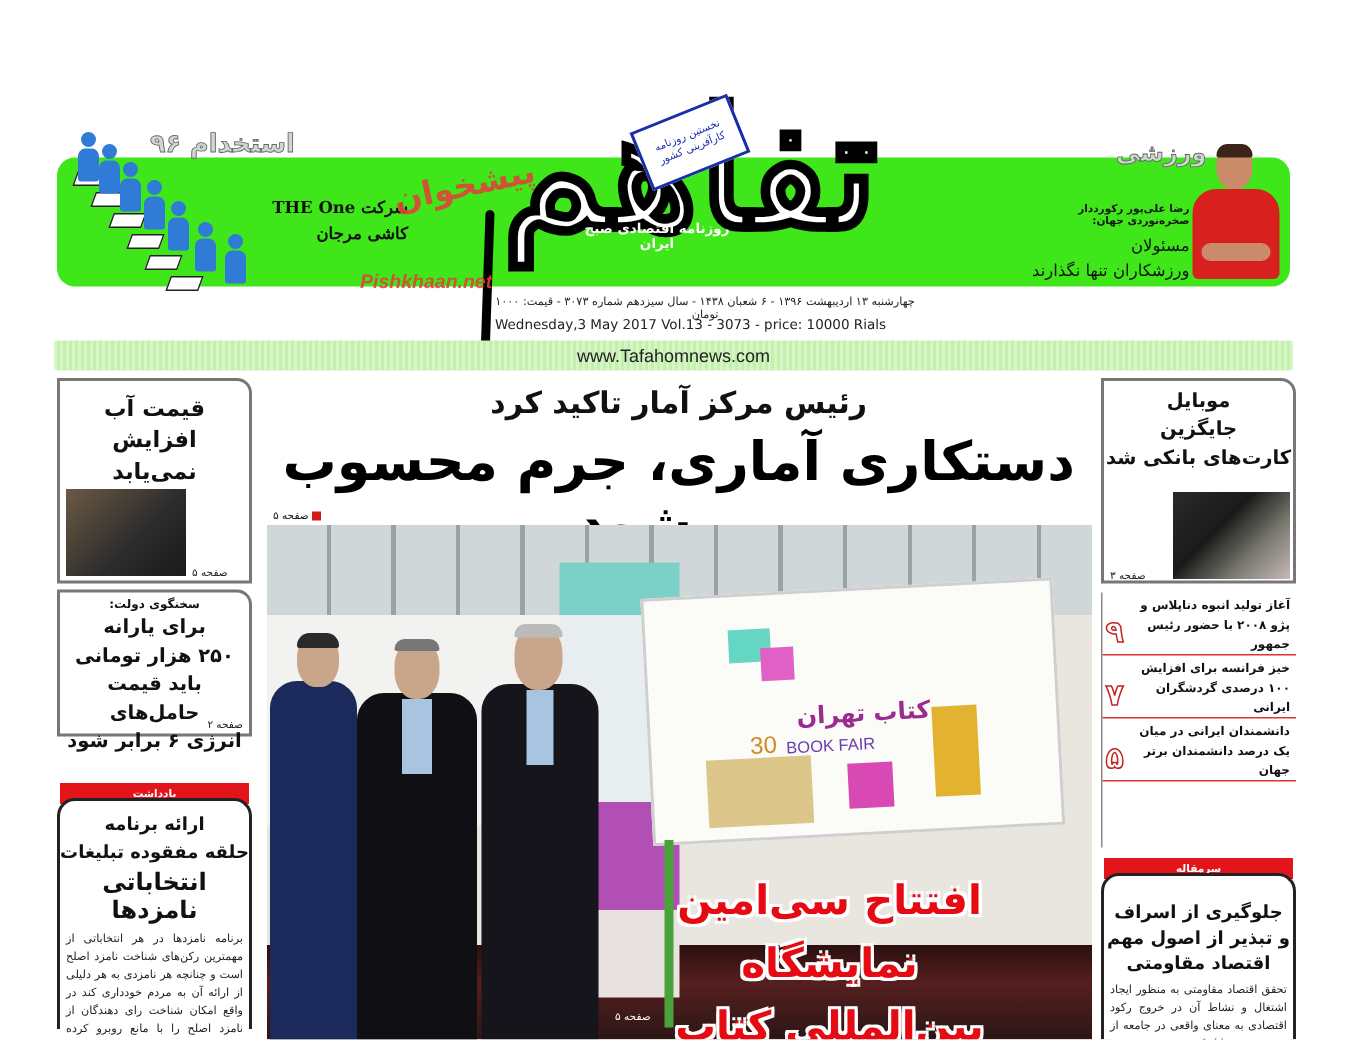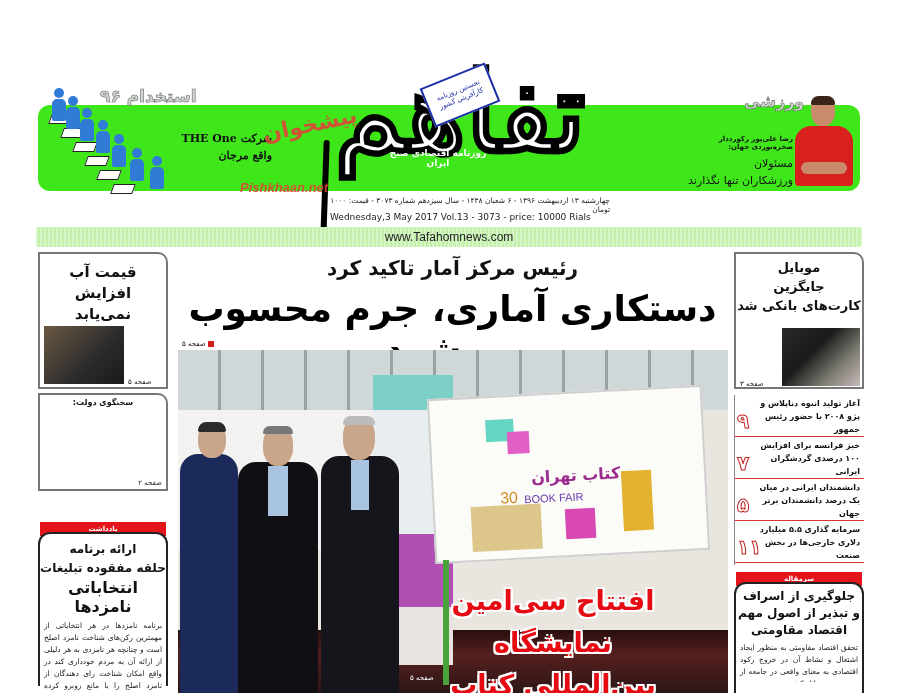--- a/index.html
+++ b/index.html
@@ -30,21 +30,21 @@
     border: 2px solid #1a2ea8; background: #fff; transform: rotate(-22deg);
     display: flex; flex-direction: column; align-items: center; justify-content: center;
     font-size: 7px; color: #1a2ea8; direction: rtl; text-align: center; line-height: 1.3;
   }
   .tagline {
     position: absolute; left: 378px; top: 148px; width: 120px; text-align: center;
     font-size: 9px; color: #fff; direction: rtl; font-weight: bold;
   }
   .dateline-fa {
     position: absolute; left: 330px; top: 196px; width: 280px;
-    font-size: 7.5px; direction: rtl; text-align: right; color: #222;
+    font-size: 7.5px; direction: rtl; text-align: center; color: #222;
   }
   .dateline-en {
     position: absolute; left: 330px; top: 212px; font-size: 9px; color: #222;
   }
   .url-band {
     position: absolute; left: 36px; top: 227px; width: 826px; height: 20px;
     background: repeating-linear-gradient(90deg, #d7f6c8 0 2px, #c3f0ad 2px 4px);
     border-radius: 2px;
   }
   .url-text {
@@ -226,21 +226,21 @@
       <div class="body"></div>
     </div>
   <div class="person" style="left:110px;top:72px">
       <div class="head"></div>
       <div class="body"></div>
     </div>
 </div>
 <div class="promo-left-title">استخدام ۹۶</div>
 <div class="promo-left-lines">
   <div>شرکت THE One</div>
-  <div>واقع مرجان</div>
+  <div>کاشی مرجان</div>
 </div>
 
 <div class="logo">
   <span class="logo-text">تفاهم</span>
 </div>
 <div class="logo-stroke"></div>
 <div class="stamp">
   <span>نخستین روزنامه</span>
   <span>کارآفرینی کشور</span>
 </div>
@@ -273,20 +273,26 @@
     <div class="box-title">قیمت آب</div>
     <div class="box-title">افزایش</div>
     <div class="box-title">نمی‌یابد</div>
   </div>
   <div class="photo-dark" style="left:4px;top:72px;width:80px;height:58px"></div>
   <div class="page-ref" style="left:88px;top:124px">صفحه ۵</div>
 </div>
 
 <div class="box" style="left:38px;top:393px;width:130px;height:98px">
   <div style="font-size:8px;font-weight:bold;padding-top:3px">سخنگوی دولت:</div>
+  <div style="padding-top:2px">
+    <div class="box-title" style="font-size:13px;line-height:19px">برای یارانه</div>
+    <div class="box-title" style="font-size:13px;line-height:19px">۲۵۰ هزار تومانی</div>
+    <div class="box-title" style="font-size:13px;line-height:19px">باید قیمت حامل‌های</div>
+    <div class="box-title" style="font-size:13px;line-height:19px">انرژی ۶ برابر شود</div>
+  </div>
   <div class="page-ref" style="right:4px;bottom:2px">صفحه ۲</div>
 </div>
 
 <div class="red-ribbon" style="left:40px;top:522px;width:126px">یادداشت</div>
 <div class="rounded-box" style="left:38px;top:532px;width:130px;height:154px">
   <div style="padding-top:6px">
     <div class="box-title" style="font-size:12px;line-height:19px">ارائه برنامه</div>
     <div class="box-title" style="font-size:12px;line-height:19px">حلقه مفقوده تبلیغات</div>
     <div class="box-title" style="font-size:16px;line-height:19px">انتخاباتی نامزدها</div>
   </div>
@@ -358,27 +364,23 @@
     <div class="ni-num">۹</div>
   </div>
   <div class="news-item">
     <div class="ni-text">خیز فرانسه برای افزایش ۱۰۰ درصدی گردشگران ایرانی</div>
     <div class="ni-num">۷</div>
   </div>
   <div class="news-item">
     <div class="ni-text">دانشمندان ایرانی در میان یک درصد دانشمندان برتر جهان</div>
     <div class="ni-num">۵</div>
   </div>
-  <div class="news-item">
-    <div class="ni-text">سرمایه گذاری ۵.۵ میلیارد دلاری خارجی‌ها در بخش صنعت</div>
-    <div class="ni-num">۱۱</div>
-  </div>
 </div>
 
 <div class="red-ribbon" style="left:736px;top:572px;width:126px">سرمقاله</div>
 <div class="rounded-box" style="left:734px;top:582px;width:130px;height:111px">
-  <div style="padding-top:4px">
+  <div style="padding-top:16px">
     <div class="box-title" style="font-size:12px;line-height:17px">جلوگیری از اسراف</div>
     <div class="box-title" style="font-size:12px;line-height:17px">و تبذیر از اصول مهم</div>
     <div class="box-title" style="font-size:12px;line-height:17px">اقتصاد مقاومتی</div>
   </div>
   <div class="body-text" style="margin-top:3px;height:40px;overflow:hidden">تحقق اقتصاد مقاومتی به منظور ایجاد اشتغال و نشاط آن در خروج رکود اقتصادی به معنای واقعی در جامعه از مهم ترین مسائل کشور</div>
 </div>
 
 </body></html>

